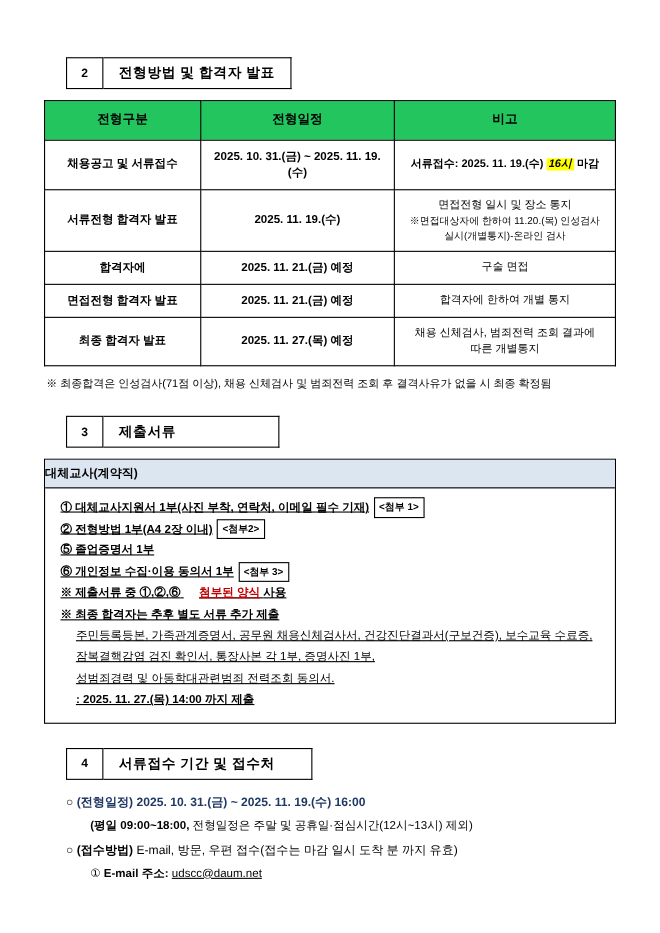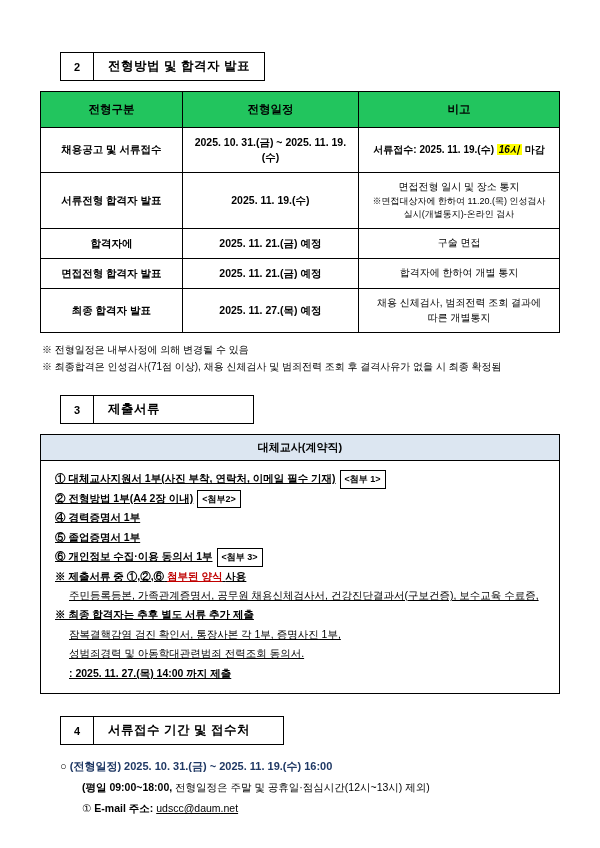--- a/index.html
+++ b/index.html
@@ -110,21 +110,20 @@
   }
 
   
   .docbox {
     border: 1px solid #000;
     margin-top: 2px;
   }
   .docbox-head {
     background: #dce6f1;
     border-bottom: 1px solid #000;
-    text-align: center;
     font-weight: bold;
     font-size: 11px;
     padding: 5px 0;
   }
   .docbox-body {
     padding: 8px 14px 10px 14px;
     text-decoration: underline;
   }
   .docbox-body .ln {
     font-size: 10.5px;
@@ -135,21 +134,21 @@
   .tagbox {
     display: inline-block;
     border: 1px solid #000;
     font-size: 9px;
     padding: 0px 4px;
     margin-left: 4px;
     vertical-align: middle;
     font-weight: bold;
   }
   .indent1 { padding-left: 14px; }
-  .red { color: #c00000; }
+  .red { color: #c00000; margin-left: 14px; }
   .blue { color: #1f3864; }
   .ul { text-decoration: underline; }
 
   
   .s4list {
     margin-left: 20px;
     margin-top: 4px;
   }
   .s4list .row {
     font-size: 11px;
@@ -219,50 +218,48 @@
         <td class="col2">2025. 11. 27.(목) 예정</td>
         <td class="col3">
           <span>채용 신체검사, 범죄전력 조회 결과에</span>
           <span class="small-note" style="font-size:10px">따른 개별통지</span>
         </td>
       </tr>
     </tbody>
   </table>
 
   <div class="notes">
-    <div>※ 전형일정은 내부사정에 의해 변경될 수 있음</div>
     <div>※ 최종합격은 인성검사(71점 이상), 채용 신체검사 및 범죄전력 조회 후 결격사유가 없을 시 최종 확정됨</div>
   </div>
 
   <div class="section-head s3">
     <div class="section-num">3</div>
     <div class="section-title">제출서류</div>
   </div>
 
   <div class="docbox">
     <div class="docbox-head">대체교사(계약직)</div>
     <div class="docbox-body">
       <div class="ln b">
         <span>① 대체교사지원서 1부(사진 부착, 연락처, 이메일 필수 기재)</span><span class="tagbox">&lt;첨부 1&gt;</span>
       </div>
       <div class="ln b">
         <span>② 전형방법 1부(A4 2장 이내)</span><span class="tagbox">&lt;첨부2&gt;</span>
       </div>
-      <div class="ln b">④ 경력증명서 1부</div>
       <div class="ln b">⑤ 졸업증명서 1부</div>
       <div class="ln b">
         <span>⑥ 개인정보 수집·이용 동의서 1부</span><span class="tagbox">&lt;첨부 3&gt;</span>
       </div>
       <div class="ln b">
         <span>※ 제출서류 중 ①,②,⑥</span>
         <span class="red ul">첨부된 양식</span>
         <span>사용</span>
       </div>
+      <div class="ln b">※ 최종 합격자는 추후 별도 서류 추가 제출</div>
       <div class="ln indent1">주민등록등본, 가족관계증명서, 공무원 채용신체검사서, 건강진단결과서(구보건증), 보수교육 수료증,</div>
-      <div class="ln b">※ 최종 합격자는 추후 별도 서류 추가 제출</div>
       <div class="ln indent1">잠복결핵감염 검진 확인서, 통장사본 각 1부, 증명사진 1부,</div>
       <div class="ln indent1">성범죄경력 및 아동학대관련범죄 전력조회 동의서.</div>
       <div class="ln b indent1">: 2025. 11. 27.(목) 14:00 까지 제출</div>
     </div>
   </div>
 
   <div class="section-head s4">
     <div class="section-num">4</div>
     <div class="section-title">서류접수 기간 및 접수처</div>
   </div>
@@ -273,20 +270,25 @@
       <span class="circle-mark">○</span>
       <span class="bold blue">(전형일정)</span>
       <span class="bold blue">2025. 10. 31.(금) ~ 2025. 11. 19.(수) 16:00</span>
     </div>
 
     <div class="row sub">
       <span class="bold">(평일 09:00~18:00,</span>
       <span>전형일정은 주말 및 공휴일·점심시간(12시~13시) 제외)</span>
     </div>
 
+    <div class="row">
+      <span class="circle-mark">○</span>
+      <span class="bold">(접수방법)</span>
+      <span>E-mail, 방문, 우편 접수(접수는 마감 일시 도착 분 까지 유효)</span>
+    </div>
 
     <div class="row num">
       <span>①</span>
       <span class="bold">E-mail 주소:</span>
       <span class="ul">udscc@daum.net</span>
     </div>
 
   </div>
 
 </div>

